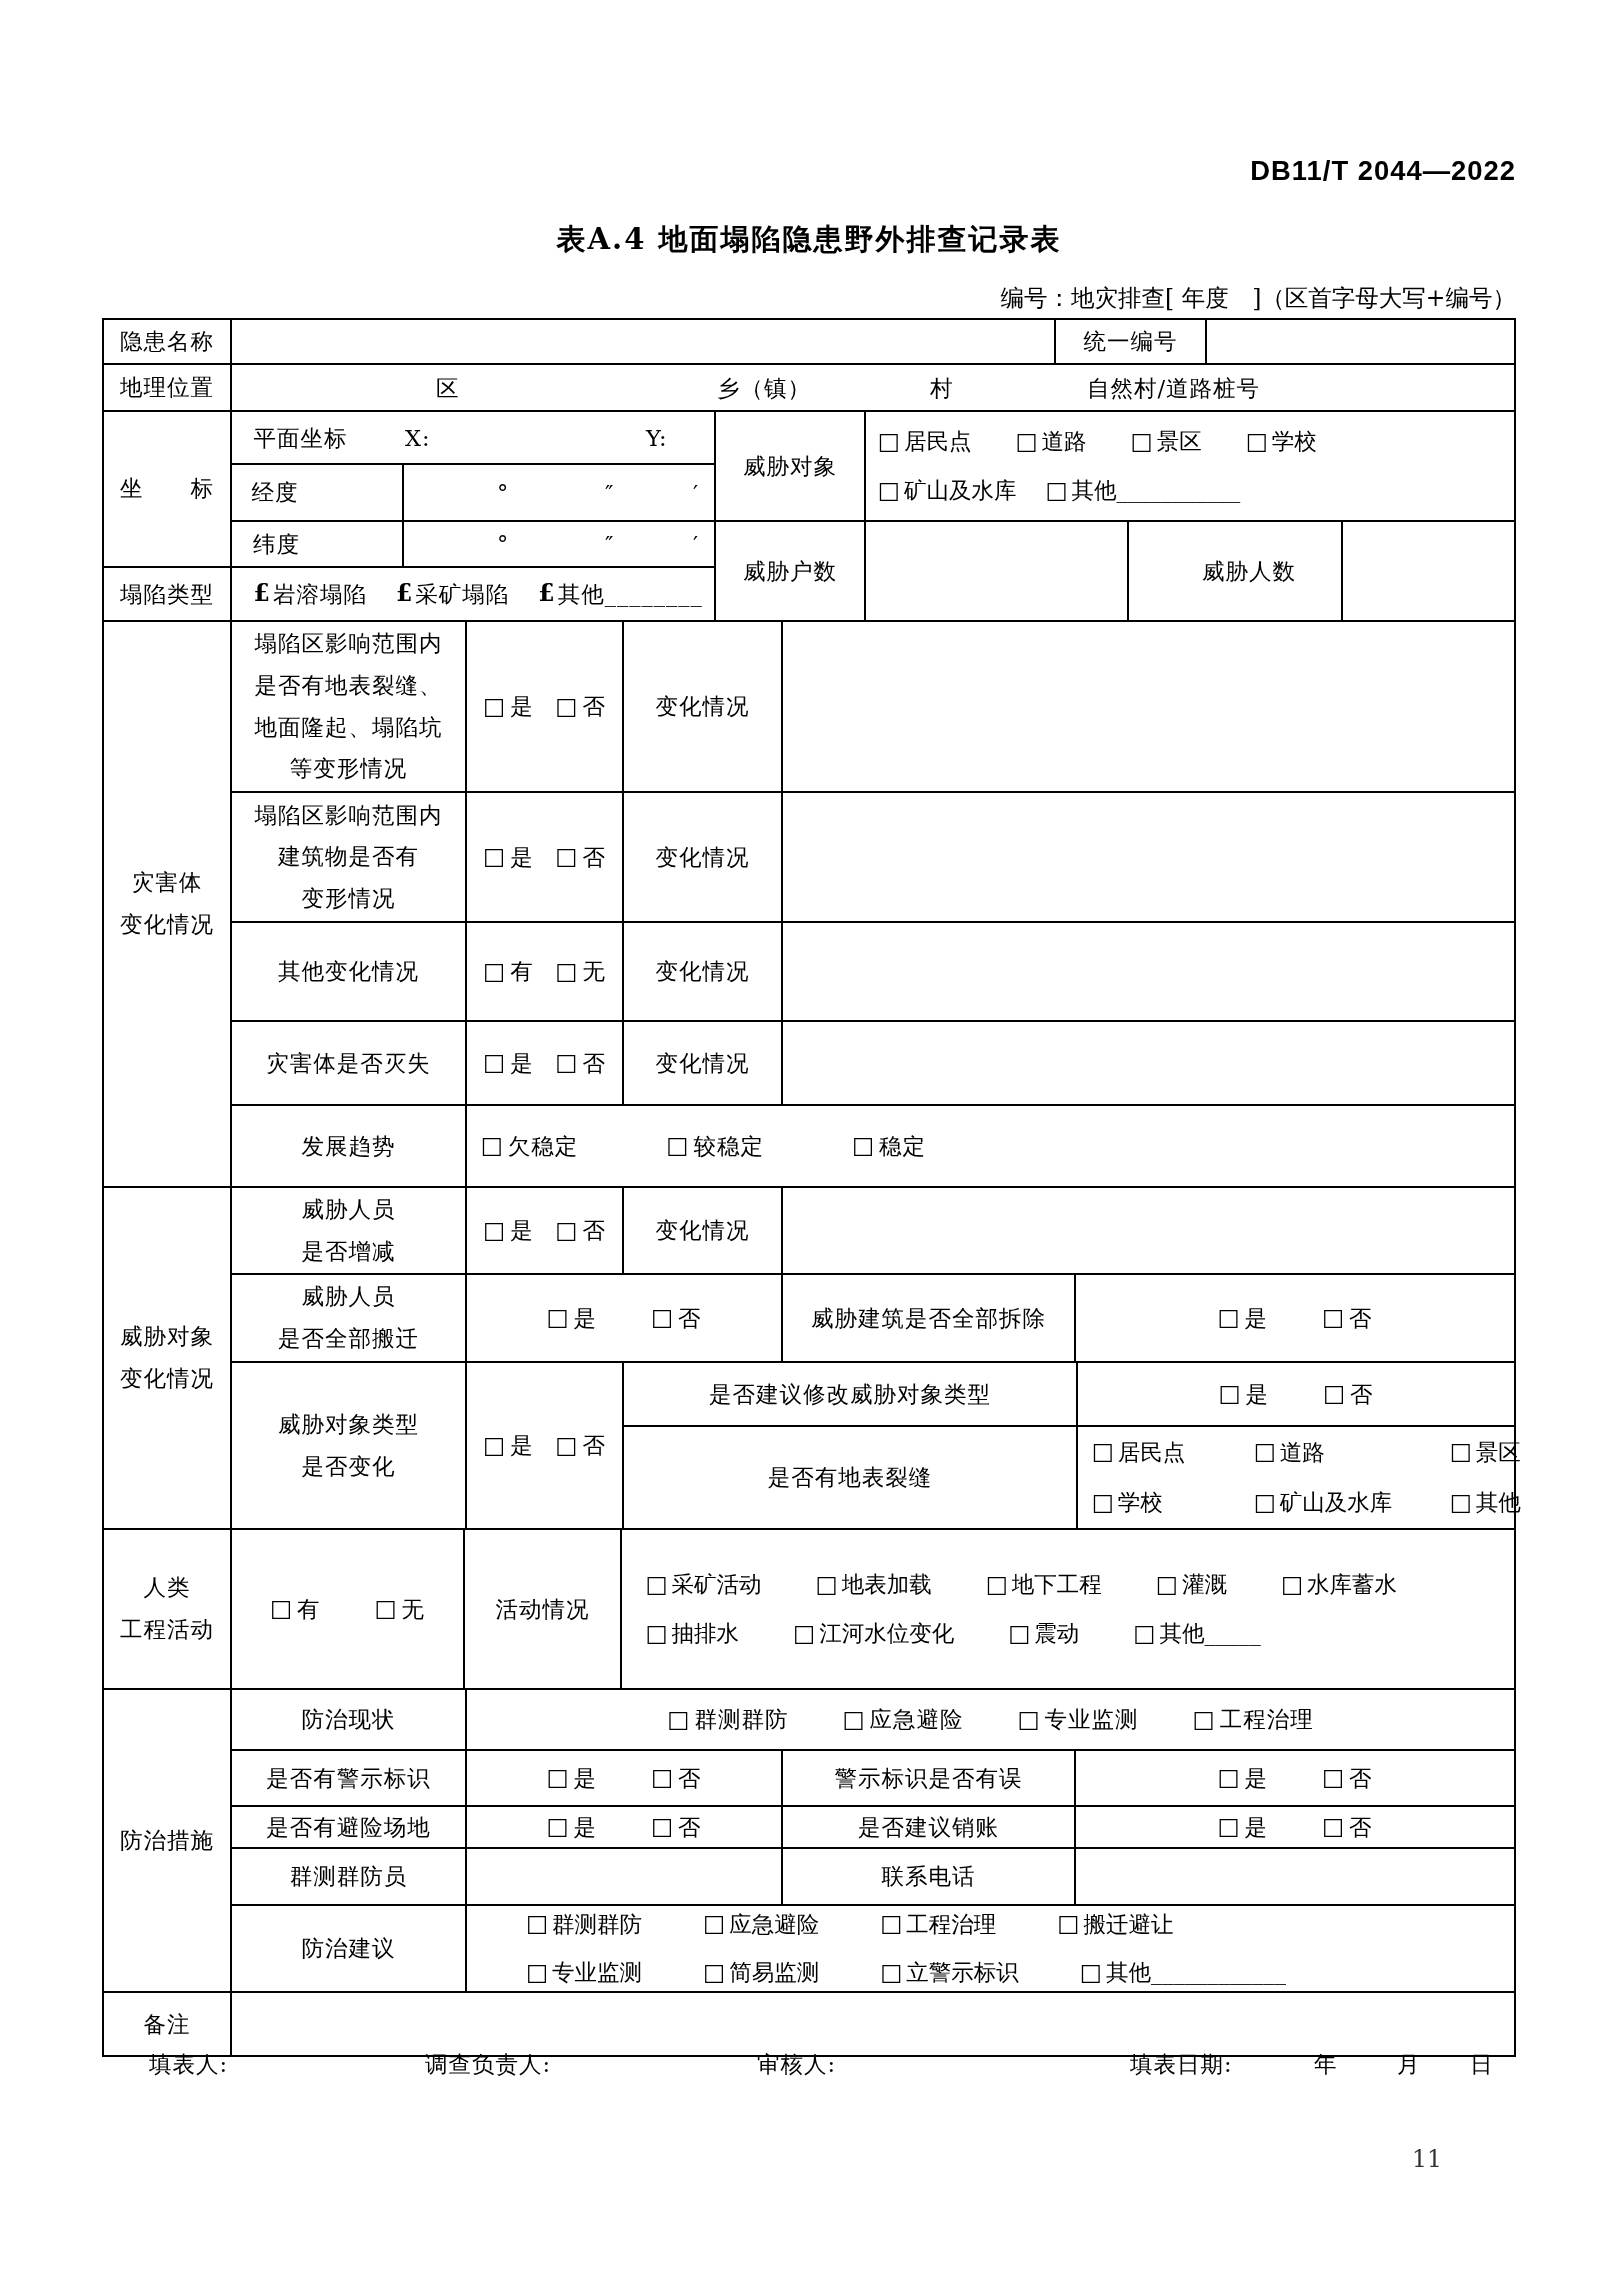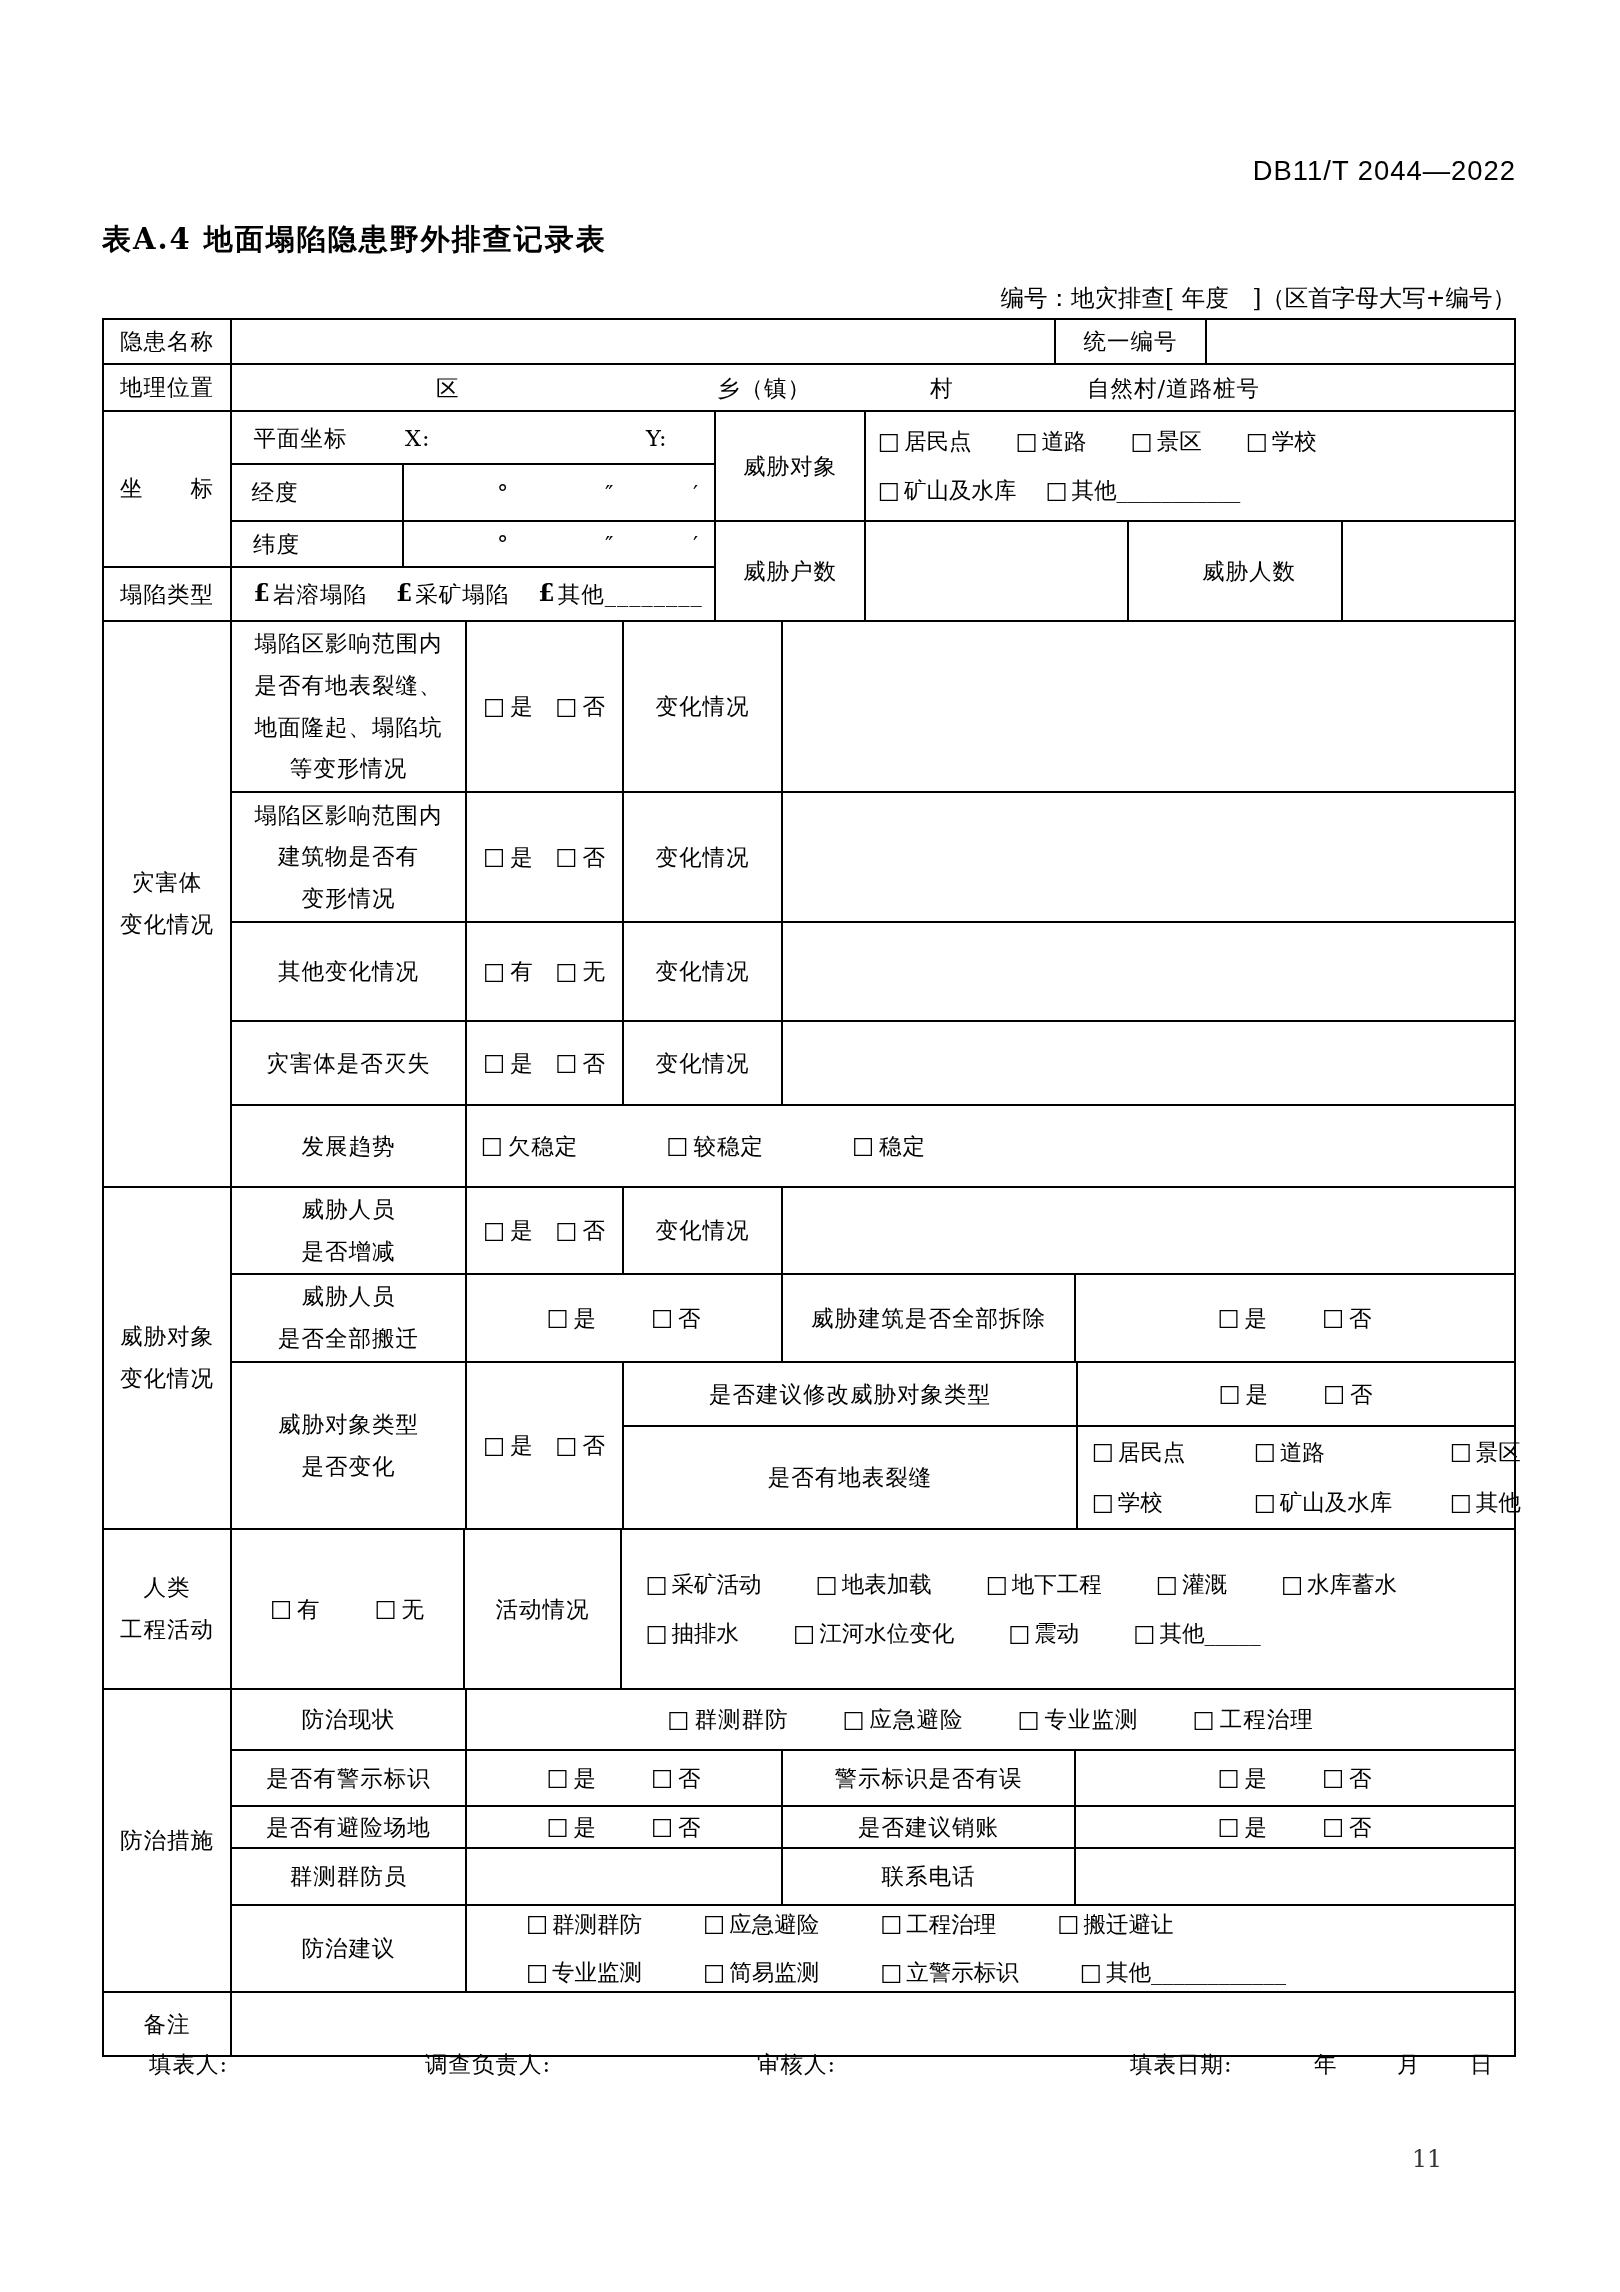--- a/index.html
+++ b/index.html
@@ -4,25 +4,25 @@
 <style>
   html,body{margin:0;padding:0;background:#888;}
   .page{
     position:relative; width:1620px; height:2293px; background:#ffffff;
     font-family:"DejaVu Serif","Liberation Serif",serif; color:#000;
     font-size:22.5px; overflow:hidden;
   }
   .doccode{
     position:absolute; top:155px; right:104px;
     font-family:"Liberation Sans","DejaVu Sans",sans-serif;
-    font-weight:400; font-size:27.4px; letter-spacing:1px;
+    font-weight:700; font-size:27.4px; letter-spacing:1px;
   }
   .title{
     position:absolute; top:220px; left:102px; width:1414px;
-    text-align:left; font-weight:700; font-size:29px; letter-spacing:2px;
+    text-align:center; font-weight:700; font-size:29px; letter-spacing:2px;
   }
   .numline{
     position:absolute; top:282px; left:102px; width:1414px;
     text-align:right; font-size:23.5px;
   }
   .ftable{
     position:absolute; left:102px; top:318px; width:1414px;
     border:2.9px solid #000; box-sizing:border-box;
   }
   .row{display:flex; box-sizing:border-box;}

